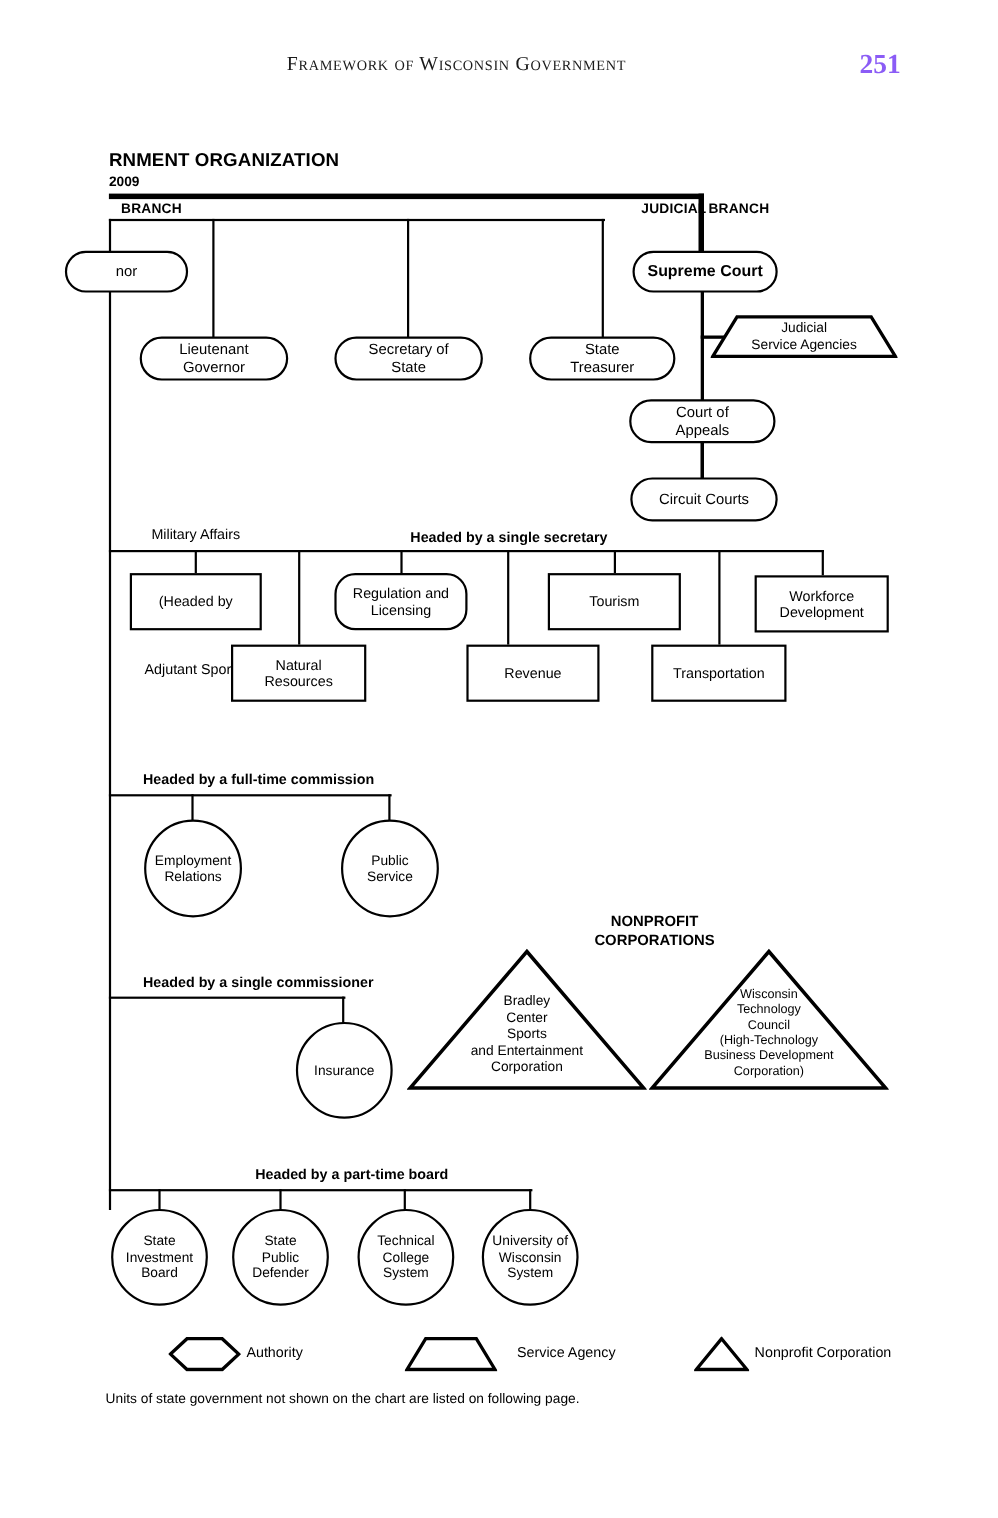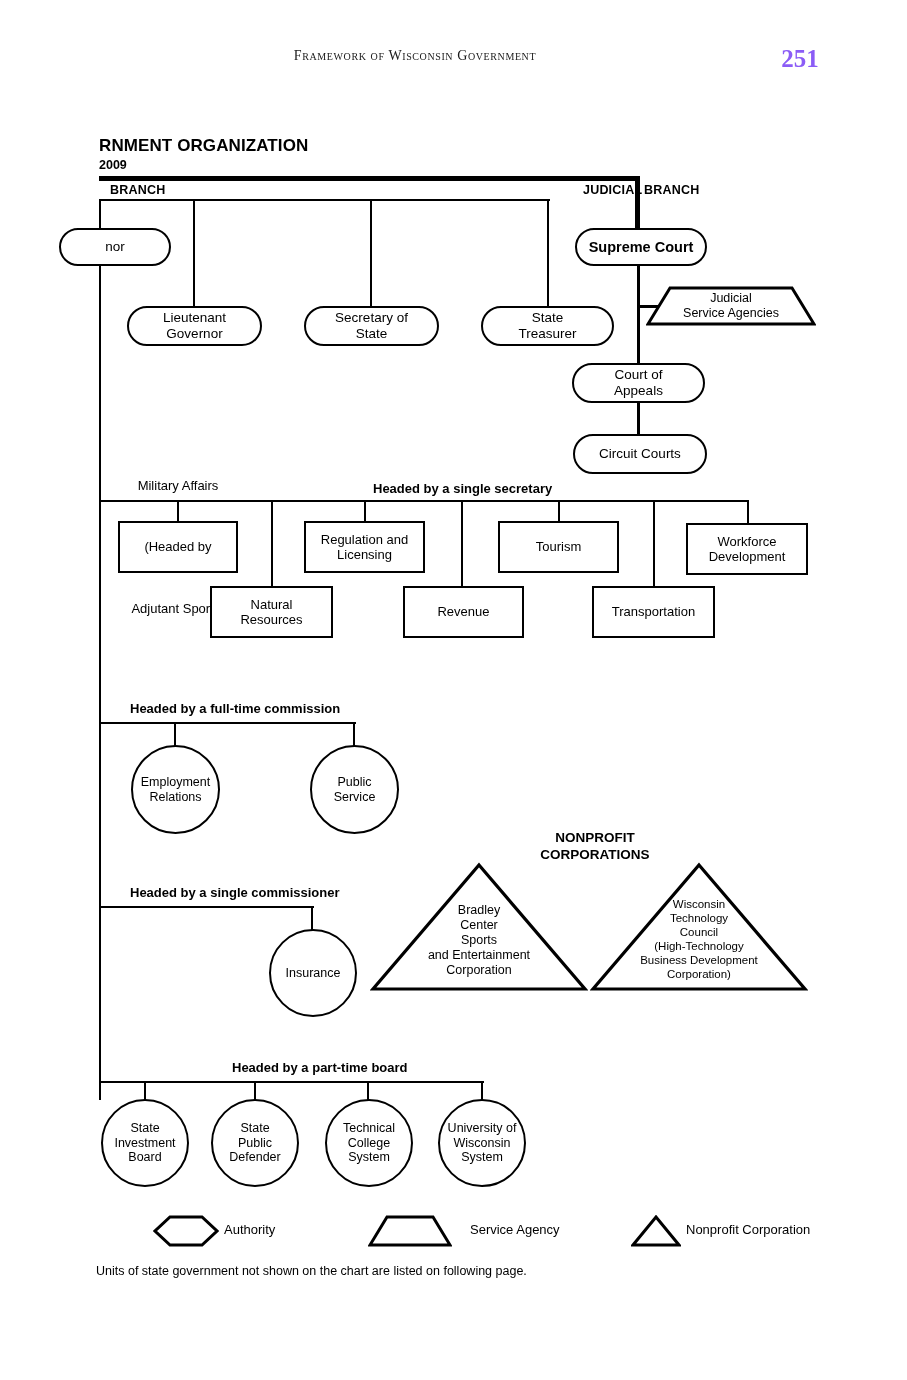--- a/index.html
+++ b/index.html
@@ -28,21 +28,21 @@
     width: 907px;
     height: 34px;
   }
   #head-title {
     position: absolute;
     left: 0;
     top: 0;
     width: 830px;
     text-align: center;
     font-family: "Liberation Serif", serif;
-    font-size: 14px;
+    font-size: 18px;
     letter-spacing: 0.6px;
     font-variant: small-caps;
     color: #1a1a1a;
     white-space: nowrap;
   }
   #page-number {
     position: absolute;
     left: 760px;
     top: -3px;
     width: 80px;
@@ -259,40 +259,40 @@
   <div class="rule" style="left:271px; top:500px; width:2.4px; height:87px;"></div>
   <div class="rule" style="left:461px; top:500px; width:2.4px; height:87px;"></div>
   <div class="rule" style="left:653px; top:500px; width:2.4px; height:87px;"></div>
 
   <div class="node rect" style="left:118px; top:521px; width:120px; height:52px; flex-direction:column;gap:46px;">
     <span>Military Affairs</span>
     <span>(Headed by</span>
     <span>Adjutant Sports)</span>
   </div>
 
-  <div class="node rect" style="left:304px; top:521px; width:121px; height:52px; flex-direction:column;">
+  <div class="node rect" style="left:304px; top:521px; width:121px; height:52px; flex-direction:column;border-radius:19px;">
     <span>Regulation and</span>
     <span>Licensing</span>
   </div>
 
   <div class="node rect" style="left:498px; top:521px; width:121px; height:52px; flex-direction:column;">
     <span>Tourism</span>
   </div>
 
   <div class="node rect" style="left:210px; top:586px; width:123px; height:52px; flex-direction:column;">
     <span>Natural</span>
     <span>Resources</span>
   </div>
 
   <div class="node rect" style="left:686px; top:523px; width:122px; height:52px; flex-direction:column;">
     <span>Workforce</span>
     <span>Development</span>
   </div>
 
-  <div class="node rect" style="left:403px; top:586px; width:121px; height:52px; flex-direction:column;">
+  <div class="node rect" style="left:424px; top:586px; width:121px; height:52px; flex-direction:column;">
     <span>Revenue</span>
   </div>
 
   <div class="node rect" style="left:592px; top:586px; width:123px; height:52px; flex-direction:column;">
     <span>Transportation</span>
   </div>
 
   <div class="group-label" style="left:130px; top:701px;">Headed by a full-time commission</div>
 
   <div class="rule" style="left:99px; top:722px; width:257px; height:2.4px;"></div>

